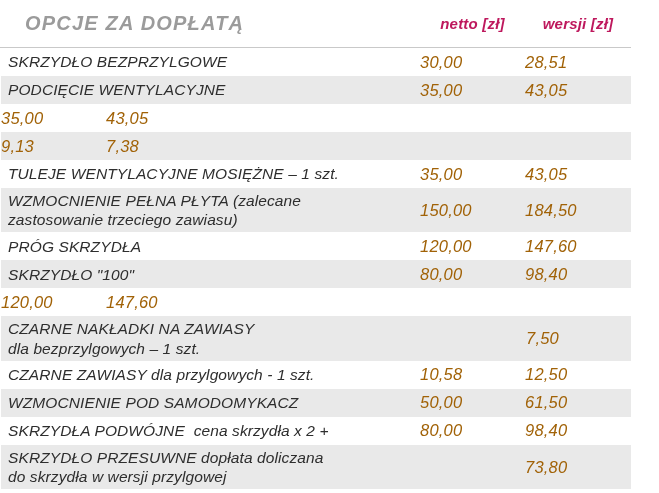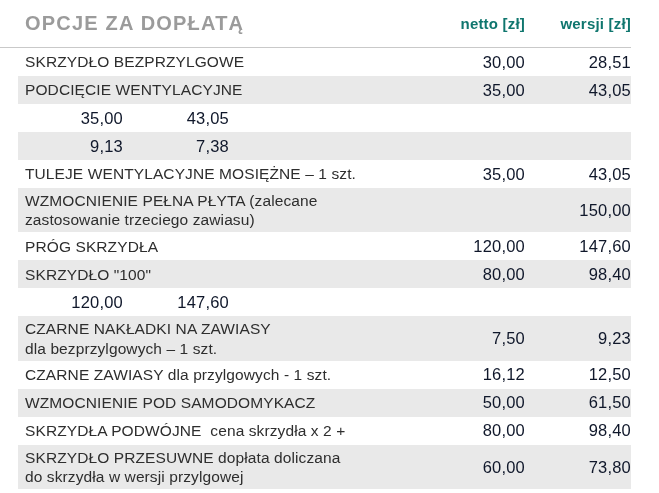--- a/index.html
+++ b/index.html
@@ -7,20 +7,21 @@
     padding: 0;
     background: #ffffff;
     font-family: "Liberation Sans", "DejaVu Sans", sans-serif;
   }
   .page {
     position: relative;
     width: 659px;
     height: 493px;
     background: #ffffff;
     overflow: hidden;
+    font-style: italic;
   }
   
   .header {
     box-sizing: border-box;
     width: 631px;
     height: 48px;
     display: flex;
     align-items: center;
     border-bottom: 1px solid #c9c9c9;
   }
@@ -29,50 +30,50 @@
     margin-left: 25px;
     font-size: 20px;
     font-weight: bold;
     letter-spacing: 1.2px;
     color: #9b9b9b;
     white-space: nowrap;
   }
   .col-head {
     font-size: 15px;
     font-weight: bold;
-    color: #0f766e;
-    text-align: right;
+    color: #be185d;
+    text-align: center;
     letter-spacing: 0.2px;
   }
   .col-head.netto  { width: 105px; }
   .col-head.brutto { width: 106px; }
   
   .rows { width: 659px; }
   .row {
     display: flex;
     align-items: center;
-    margin-left: 18px;
+    margin-left: 1px;
     margin-right: 28px;
     min-height: 28px;
     box-sizing: border-box;
   }
   .row.striped { background: #e9e9e9; }
   .cell-label {
     flex: 1;
     padding: 3px 4px 3px 7px;
     font-size: 15.5px;
     line-height: 1.24;
     color: #2e2e2e;
     white-space: pre-wrap;
     letter-spacing: 0.1px;
   }
   .cell-num {
     font-size: 16.5px;
-    color: #0f172a;
-    text-align: right;
+    color: #a16207;
+    text-align: left;
     letter-spacing: 0.2px;
   }
   .cell-num.netto  { width: 105px; }
   .cell-num.brutto { width: 106px; }
 </style>
 </head>
 <body>
 
 <div class="page">
 
@@ -108,20 +109,21 @@
     <div class="row">
       <div class="cell-label">TULEJE WENTYLACYJNE MOSIĘŻNE – 1 szt.</div>
       <div class="cell-num netto">35,00</div>
       <div class="cell-num brutto">43,05</div>
     </div>
 
     <div class="row striped">
       <div class="cell-label">WZMOCNIENIE PEŁNA PŁYTA (zalecane
 zastosowanie trzeciego zawiasu)</div>
       <div class="cell-num netto">150,00</div>
+      <div class="cell-num brutto">184,50</div>
     </div>
 
     <div class="row">
       <div class="cell-label">PRÓG SKRZYDŁA</div>
       <div class="cell-num netto">120,00</div>
       <div class="cell-num brutto">147,60</div>
     </div>
 
     <div class="row striped">
       <div class="cell-label">SKRZYDŁO "100"</div>
@@ -131,42 +133,40 @@
 
     <div class="row">
       <div class="cell-num netto">120,00</div>
       <div class="cell-num brutto">147,60</div>
     </div>
 
     <div class="row striped">
       <div class="cell-label">CZARNE NAKŁADKI NA ZAWIASY
 dla bezprzylgowych – 1 szt.</div>
       <div class="cell-num netto">7,50</div>
-      <div class="cell-num brutto">9,23</div>
     </div>
 
     <div class="row">
       <div class="cell-label">CZARNE ZAWIASY dla przylgowych - 1 szt.</div>
-      <div class="cell-num netto">16,12</div>
+      <div class="cell-num netto">10,58</div>
       <div class="cell-num brutto">12,50</div>
     </div>
 
     <div class="row striped">
       <div class="cell-label">WZMOCNIENIE POD SAMODOMYKACZ</div>
       <div class="cell-num netto">50,00</div>
       <div class="cell-num brutto">61,50</div>
     </div>
 
     <div class="row">
       <div class="cell-label">SKRZYDŁA PODWÓJNE  cena skrzydła x 2 +</div>
       <div class="cell-num netto">80,00</div>
       <div class="cell-num brutto">98,40</div>
     </div>
 
     <div class="row striped">
       <div class="cell-label">SKRZYDŁO PRZESUWNE dopłata doliczana
 do skrzydła w wersji przylgowej</div>
-      <div class="cell-num netto">60,00</div>
       <div class="cell-num brutto">73,80</div>
     </div>
   </div>
 
 </div>
 
 </body></html>

